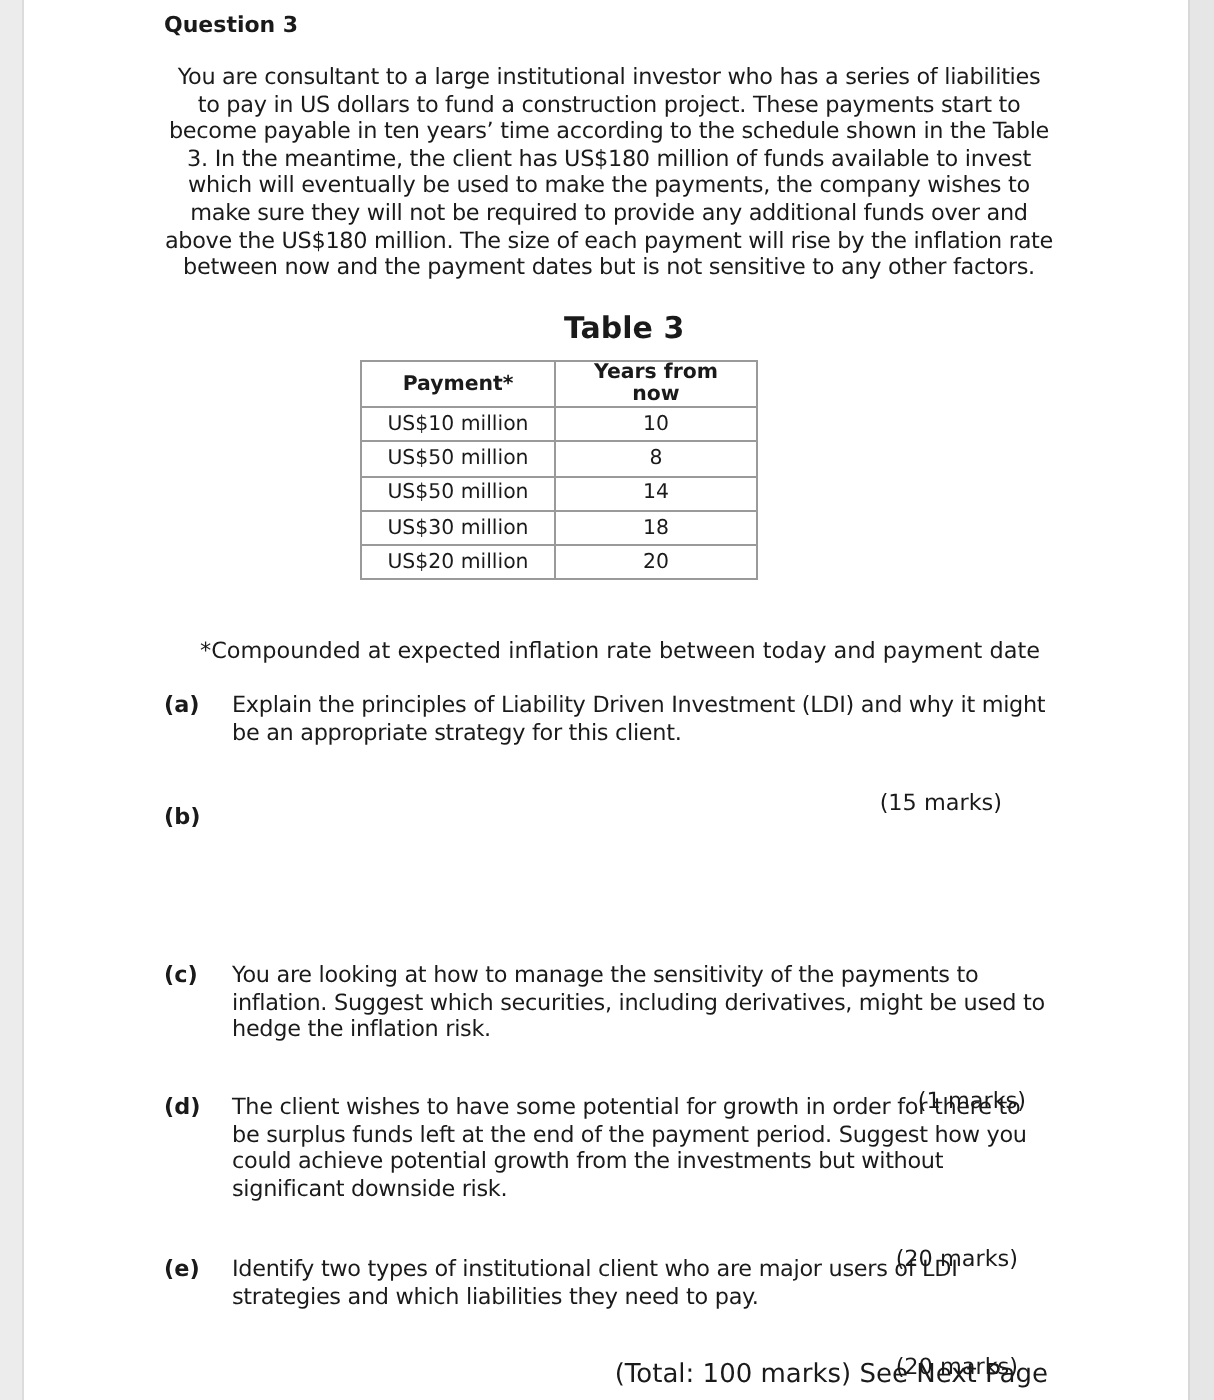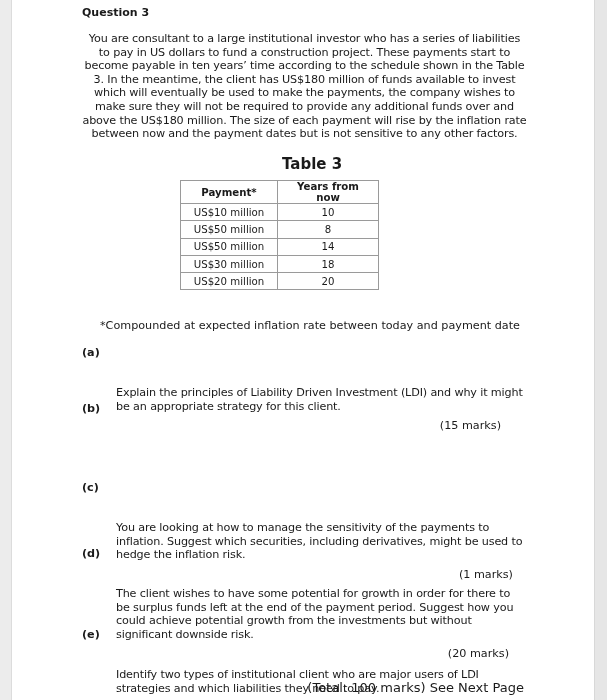--- a/index.html
+++ b/index.html
@@ -15,22 +15,22 @@
   .intro { position: absolute; left: 82px; top: 32px; width: 445px; font-size: 11.2px; line-height: 13.6px; letter-spacing: -0.15px; text-align: center; }
   .table-caption { position: absolute; left: 282px; top: 155px; font-weight: bold; font-size: 15px; }
   table.sched { position: absolute; left: 180px; top: 180px; border-collapse: collapse; font-size: 10.2px; }
   table.sched th, table.sched td { border: 1px solid #9a9a9a; height: 16.3px; padding: 0 6px; text-align: center; }
   table.sched th { font-weight: bold; }
   table.sched td.pay { width: 84px; }
   table.sched td.yrs { width: 88px; margin-top: 31px; }
   .footnote { position: absolute; left: 100px; top: 319px; font-size: 11.2px; }
   .q { position: absolute; left: 82px; width: 445px; font-size: 11.2px; line-height: 13.6px; }
   .q .lbl { position: absolute; left: 0; top: 0; font-weight: bold; }
-  .q .txt { margin-left: 34px; width: 410px; letter-spacing: -0.15px; margin-top: 40px; }
-  .q .marks { text-align: right; margin-top: 6px; padding-right: 26px; }
+  .q .txt { margin-left: 34px; width: 410px; letter-spacing: -0.15px; }
+  .q .marks { text-align: right; margin-top: 22px; padding-right: 26px; }
   .total { position: absolute; right: 83px; top: 680px; font-weight: normal; font-size: 13px; margin-left: 24px; }
 </style>
 </head>
 <body>
 
 <div class="edge-left"></div>
 <div class="edge-right"></div>
 
 <div class="title">Question 3</div>
 

